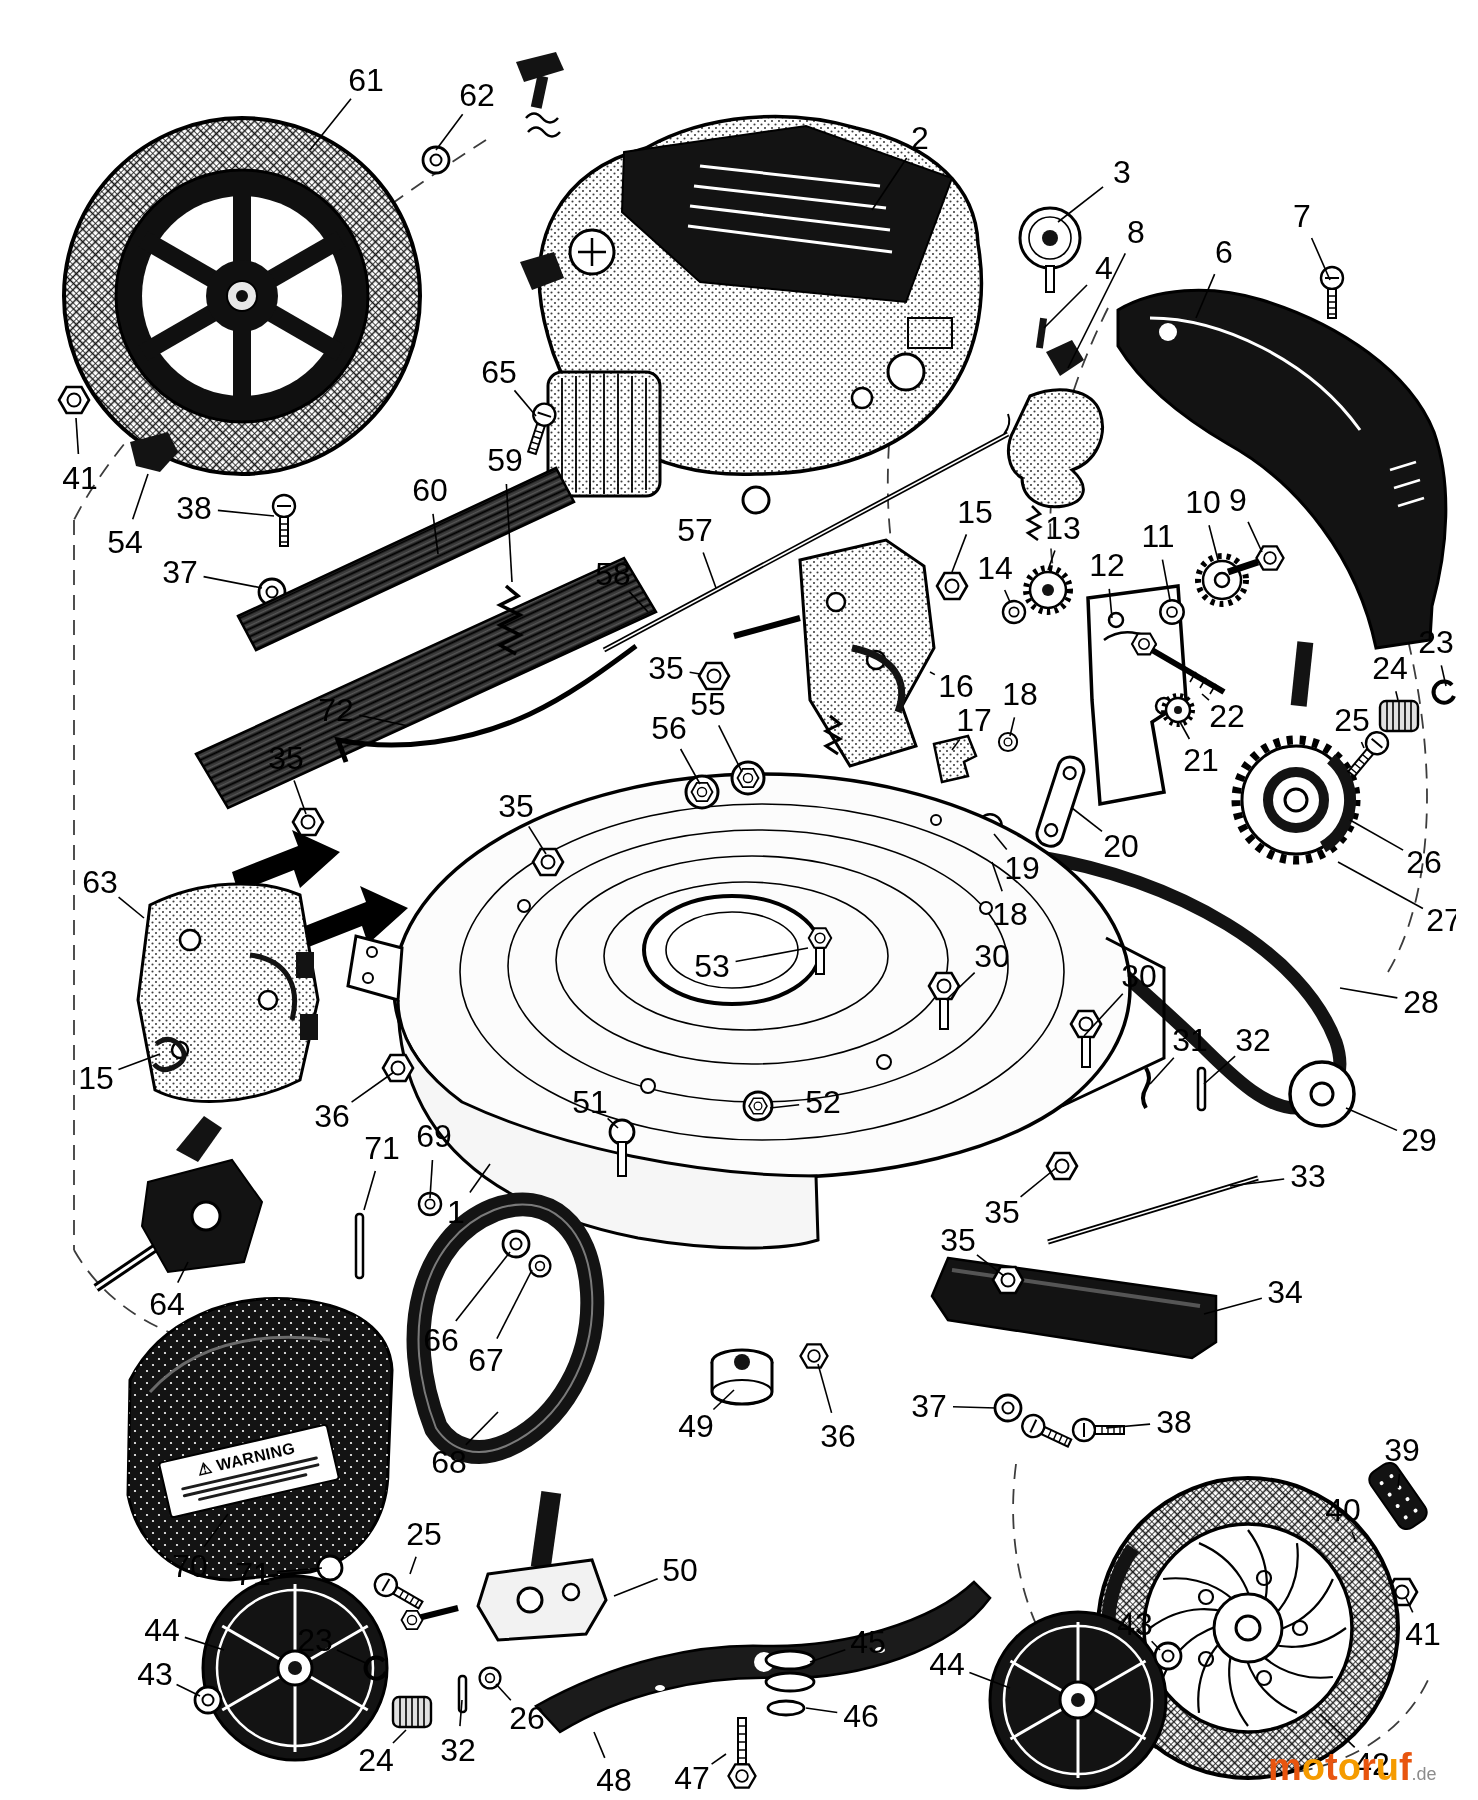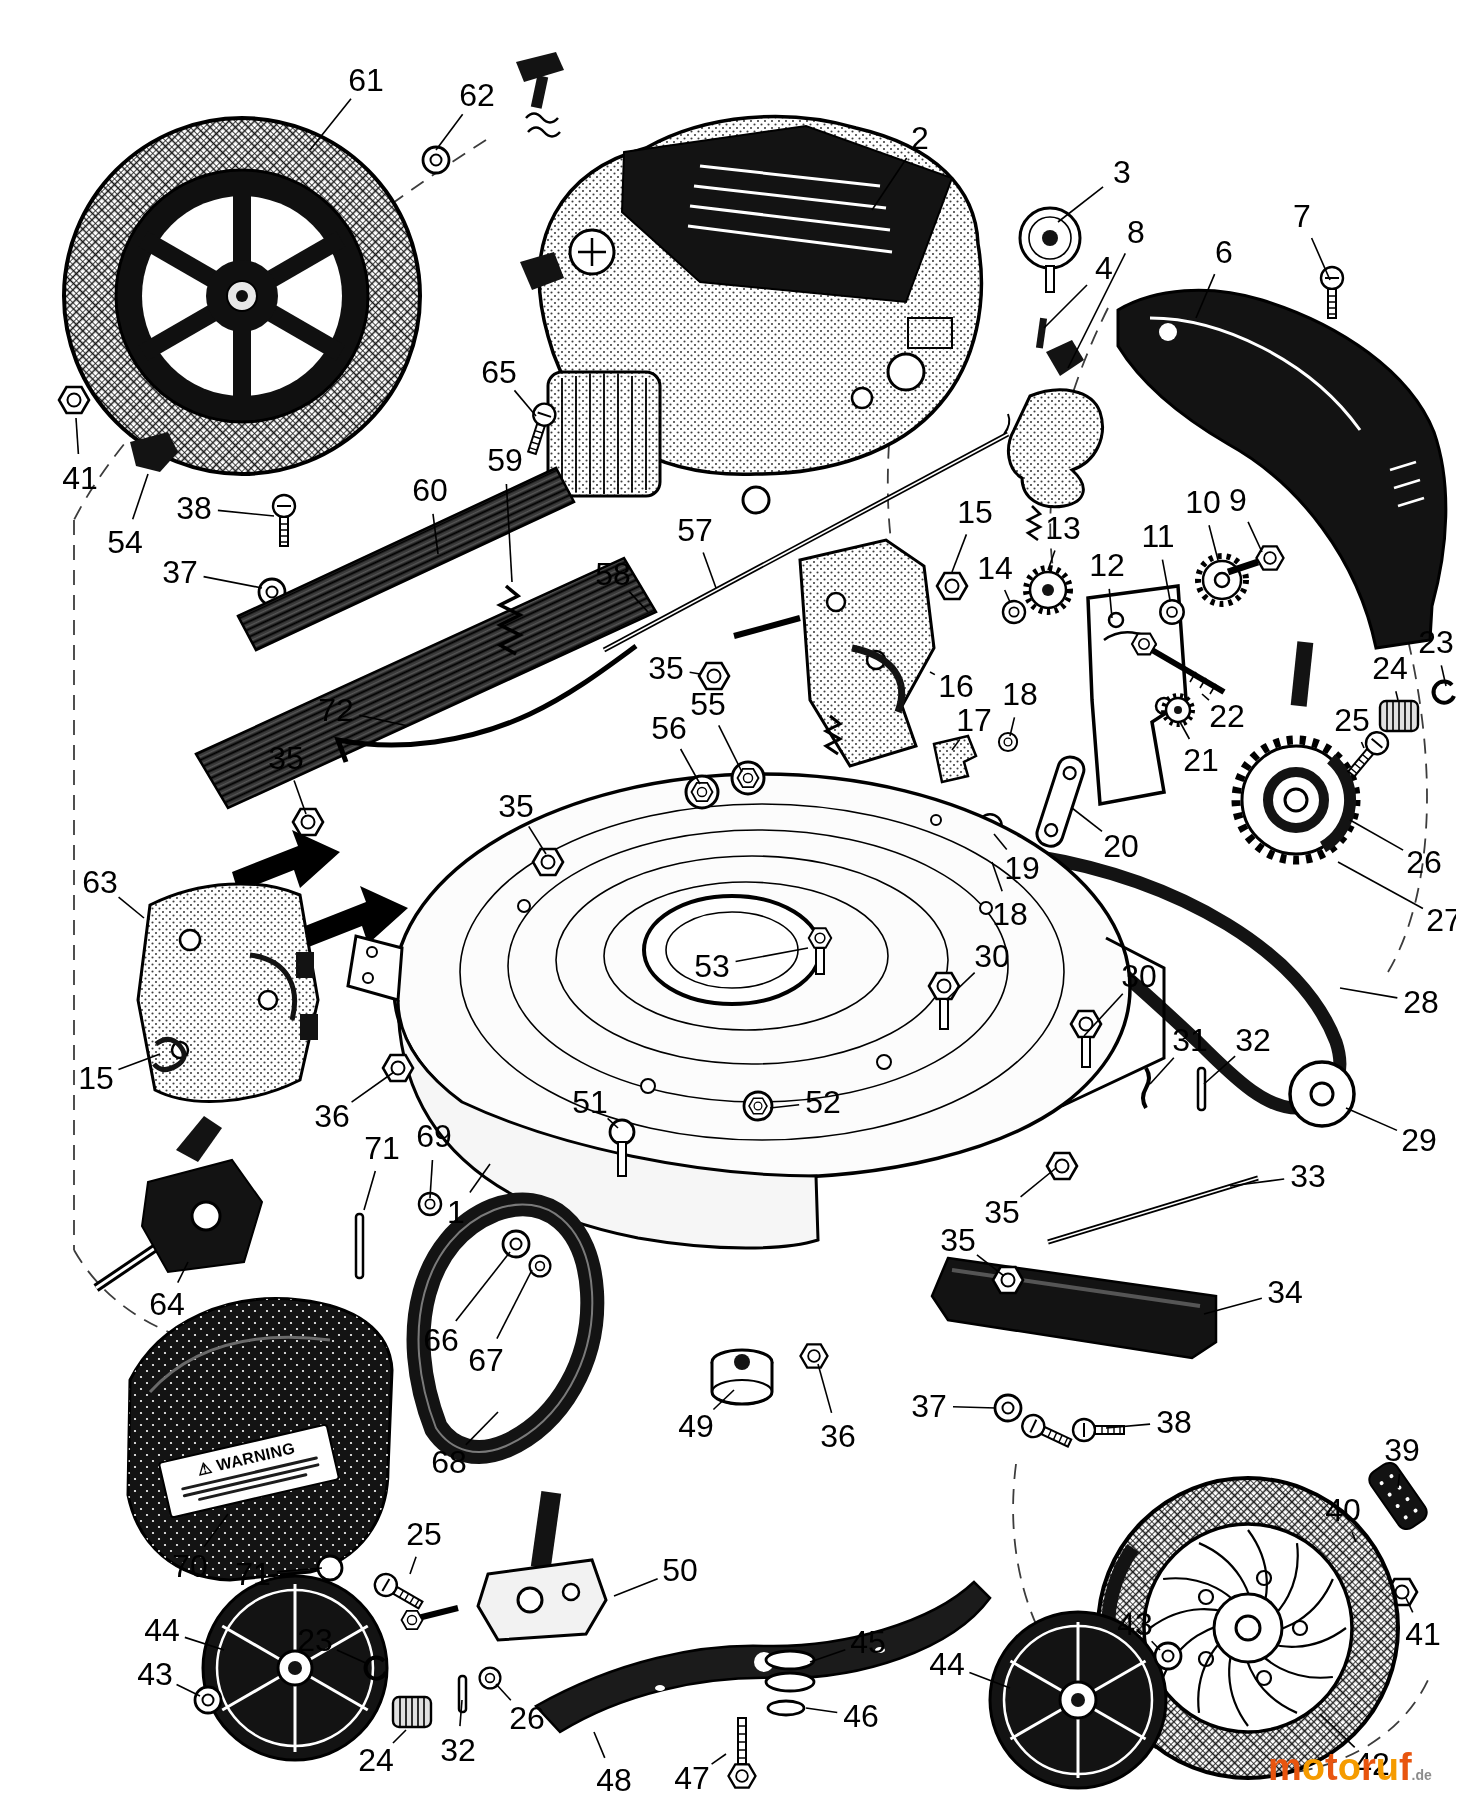--- a/index.html
+++ b/index.html
@@ -9,21 +9,21 @@
   .part-num{font-family:"Liberation Sans",sans-serif;font-size:32px;fill:#000;
             text-anchor:middle}
   .leader{stroke:#000;stroke-width:1.6;fill:none}
   .dash path{fill:none;stroke:#3c3c3c;stroke-width:1.8;stroke-dasharray:15 10}
   #warning-label{position:absolute;left:162px;top:1442px;width:156px;transform:rotate(-13deg);
                  background:#fff;border:2px solid #000;border-radius:4px;padding:5px 7px;text-align:center}
   #warning-label .wl-title{font-weight:bold;font-size:16px;letter-spacing:.4px;color:#000}
   .wl-line{height:3px;background:#1c1c1c;margin:4px 8px;border-radius:2px}
   .wl-line.short{margin:4px 22px}
   #watermark{position:absolute;left:1268px;top:1746px;font-weight:bold;font-size:38px;white-space:nowrap}
-  #watermark .wm-suffix{font-size:14px;font-weight:bold}
+  #watermark .wm-suffix{font-size:18px;font-weight:normal}
 </style>
 </head>
 <body>
 
 <div id="stage">
 
 <svg id="diagram-svg" width="1478" height="1800" viewBox="0 0 1478 1800" xmlns="http://www.w3.org/2000/svg">
   <defs>
     <pattern id="tire" width="9" height="9" patternUnits="userSpaceOnUse" patternTransform="rotate(45)">
       <rect width="9" height="9" fill="#fff"></rect>

